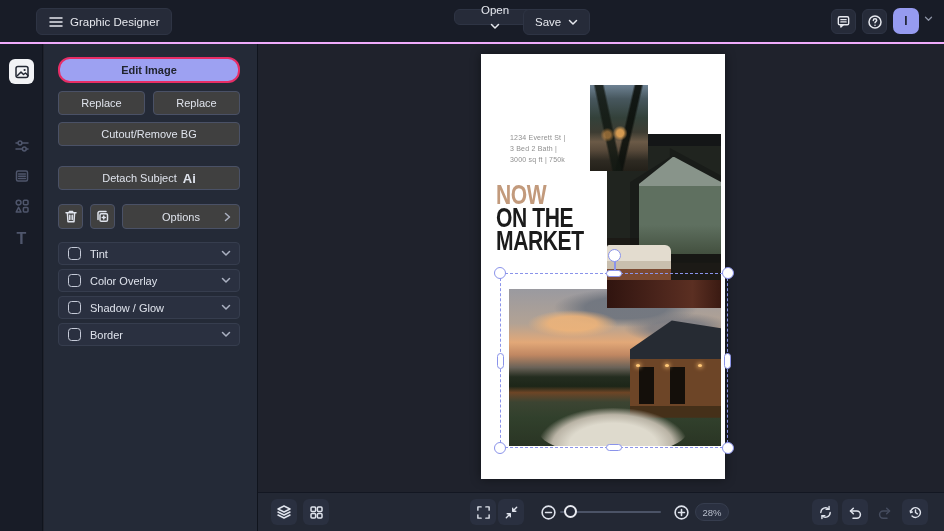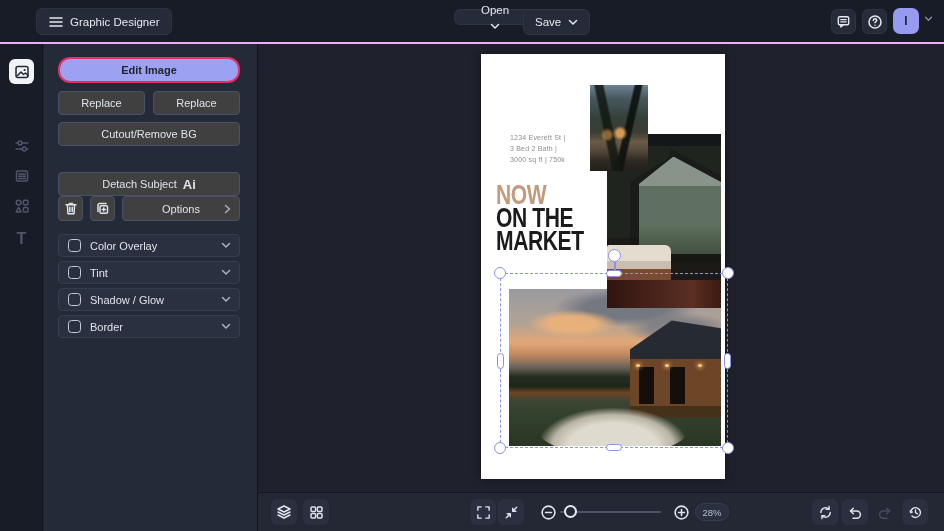--- a/index.html
+++ b/index.html
@@ -25,22 +25,22 @@
 
   
   .panel { position:absolute; left:44px; top:44px; width:214px; bottom:0; background:#242a37; border-right:1px solid #10141d; padding:13px 17px 0 14px; z-index:20; }
   .panel-head { display:flex; align-items:center; margin-bottom:13px; }
   .panel-title { flex:1; font-size:13.5px; font-weight:700; color:#f0f2f7; }
   .panel-head-ic { color:#c9cedb; margin-left:11px; cursor:pointer; display:flex; }
   .pbtn { background:#404040; border:1px solid #4a5166; border-radius:4px; color:#dfe3ec; font-size:11px; display:flex; align-items:center; justify-content:center; cursor:pointer; height:24px; }
   .edit-btn { height:26px; width:100%; background:#9da1f2; border:2px solid #e72d66; border-radius:12px; color:#20242e; font-weight:600; margin-bottom:8px; }
   .two-col { display:flex; gap:8px; margin-bottom:7px; }
   .two-col .pbtn { flex:1; }
-  .full { width:100%; margin-bottom:26px; }
-  .detach { width:100%; gap:6px; }
+  .full { width:100%; margin-bottom:20px; }
+  .detach { width:100%; margin-bottom:14px; gap:6px; }
   .ai-badge { font-weight:800; font-size:13px; }
   .tool-row { display:flex; gap:7px; margin-bottom:13px; }
   .sq-btn { width:25px; height:25px; flex:none; }
   .options-btn { flex:1; position:relative; height:25px; }
   .options-chev { position:absolute; right:8px; top:7px; color:#aab0c0; }
   .toggle { position:relative; display:flex; align-items:center; gap:9px; height:23px; background:#2a3040; border:1px solid #363d4e; border-radius:4px; padding:0 9px; margin-bottom:4px; font-size:11px; color:#dfe3ec; cursor:pointer; }
   .cbox { width:13px; height:13px; border:1.5px solid #c6cbd8; border-radius:3.5px; background:transparent; flex:none; }
   .toggle-chev { position:absolute; right:8px; color:#aab0c0; }
 
   
@@ -246,30 +246,30 @@
       <span class="options-chev">
         <svg class="ic" width="7" height="10" viewBox="0 0 7 10">
             <path d="M1.5 1.5 5.5 5l-4 3.5"></path>
           </svg>
       </span>
     </button>
   </div>
 
   <div class="toggle">
     <span class="cbox"></span>
-    <span>Color Overlay</span>
+    <span>Tint</span>
     <span class="toggle-chev">
       <svg class="ic" width="10" height="7" viewBox="0 0 10 7">
           <path d="M1.5 1.5 5 5l3.5-3.5"></path>
         </svg>
     </span>
   </div>
   <div class="toggle">
     <span class="cbox"></span>
-    <span>Tint</span>
+    <span>Color Overlay</span>
     <span class="toggle-chev">
       <svg class="ic" width="10" height="7" viewBox="0 0 10 7">
           <path d="M1.5 1.5 5 5l3.5-3.5"></path>
         </svg>
     </span>
   </div>
   <div class="toggle">
     <span class="cbox"></span>
     <span>Shadow / Glow</span>
     <span class="toggle-chev">

